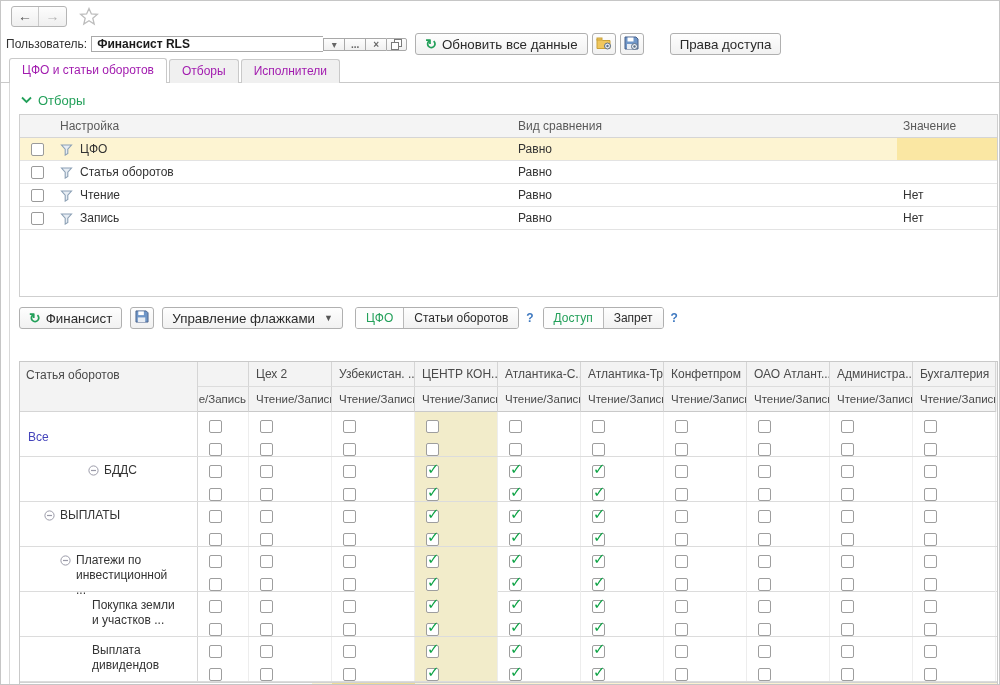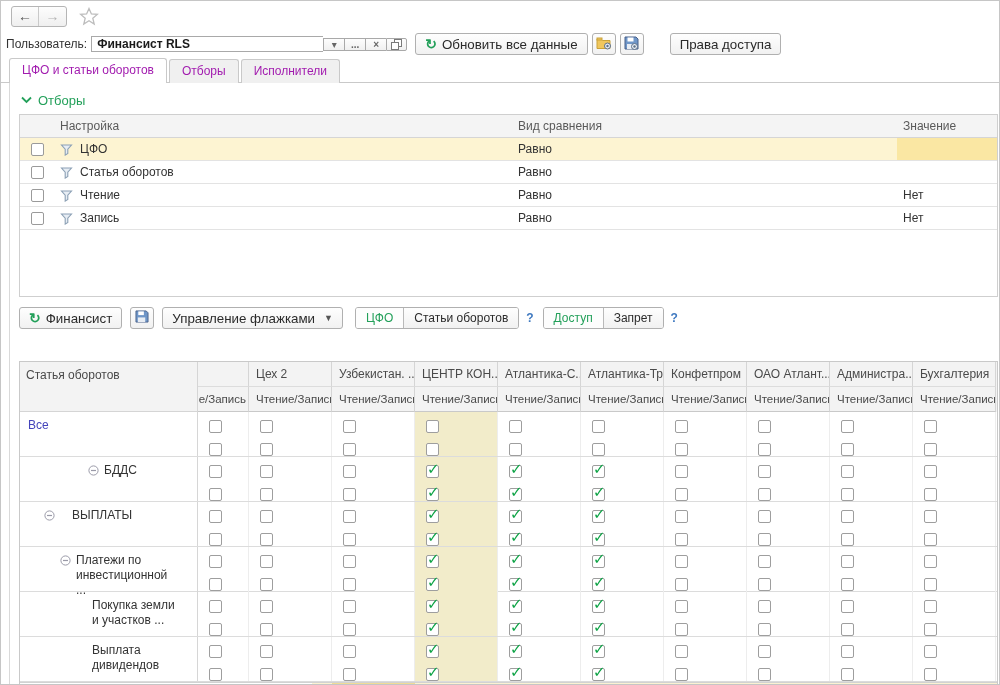--- a/index.html
+++ b/index.html
@@ -286,21 +286,21 @@
           <div class="hs" style="grid-area: 2 / 6;">Чтение/Запись</div>
           <div class="hs" style="grid-area: 2 / 7;">Чтение/Запись</div>
           <div class="hs" style="grid-area: 2 / 8;">Чтение/Запись</div>
           <div class="hs" style="grid-area: 2 / 9;">Чтение/Запись</div>
           <div class="hs" style="grid-area: 2 / 10;">Чтение/Запись</div>
           <div class="hs" style="grid-area: 2 / 11;">Чтение/Запись</div>
         </div>
       <div>
           <div class="grow">
             <div class="gname" style="padding-left: 8px;">
-              <span class="txt link" style="max-width: 152px;">Все</span>
+              <span class="txt link" style="max-width: 152px; margin-top: 12px;">Все</span>
             </div>
             <div class="ccell">
               <span class="cb"></span>
               <span class="cb"></span>
             </div>
             <div class="ccell">
               <span class="cb"></span>
               <span class="cb"></span>
             </div>
             <div class="ccell">
@@ -381,21 +381,21 @@
             <div class="ccell">
               <span class="cb"></span>
               <span class="cb"></span>
             </div>
             <div class="ccell">
               <span class="cb"></span>
               <span class="cb"></span>
             </div>
           </div>
           <div class="grow">
-            <div class="gname" style="padding-left: 24px; gap: 12px;">
+            <div class="gname" style="padding-left: 24px;">
               <span class="expander">
                 <svg width="11" height="11" viewBox="0 0 11 11">
                   <circle cx="5.5" cy="5.5" r="4.6" fill="#fff" stroke="#9a9aa8"></circle>
                   <line x1="3" y1="5.5" x2="8" y2="5.5" stroke="#9a9aa8" stroke-width="1.2"></line>
                 </svg>
               </span>
               <span class="txt" style="max-width: 120px;">ВЫПЛАТЫ</span>
             </div>
             <div class="ccell">
               <span class="cb"></span>

